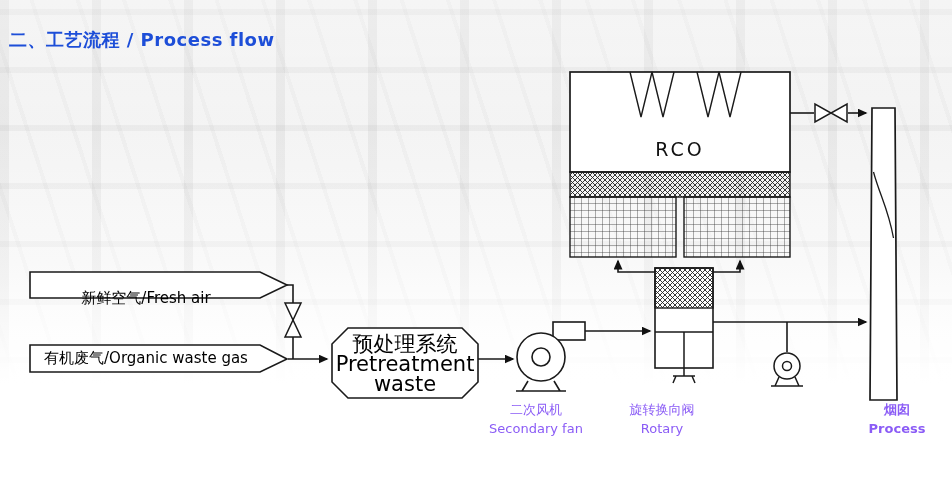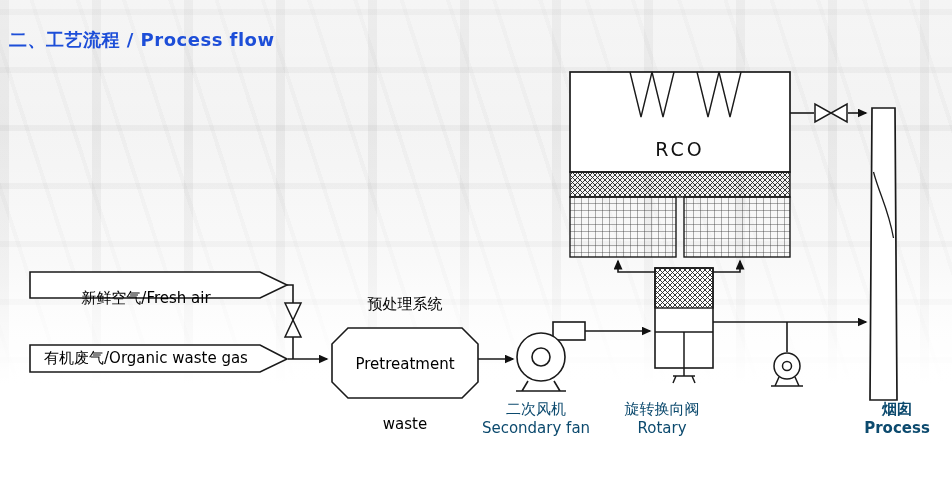--- a/index.html
+++ b/index.html
@@ -18,22 +18,22 @@
       linear-gradient(180deg, #ebebeb 0%, #f3f3f3 55%, #ffffff 85%);
   }
   .title{
     position:absolute;left:9px;top:28px;font-size:18px;font-weight:bold;
     letter-spacing:.5px;color:#1d4ed8;
   }
   svg.diagram{position:absolute;inset:0;}
   svg.diagram text{font-family:"DejaVu Sans","Liberation Sans",sans-serif;}
   .ovl{position:absolute;display:flex;align-items:center;justify-content:center;
        text-align:center;font-size:15px;color:#000;}
-  .cap{position:absolute;text-align:center;font-size:15px;line-height:19px;color:#0c4a6e;}
-  .pretx{flex-direction:column;line-height:20px;font-size:15px;gap:40px;}
+  .cap{position:absolute;text-align:center;font-size:13px;line-height:19px;color:#8b5cf6;}
+  .pretx{flex-direction:column;line-height:20px;font-size:21px;}
 </style>
 </head>
 <body>
 
 <div class="stage">
 
   <div class="bg"></div>
 
   <div class="title">二、工艺流程 / Process flow</div>
 

